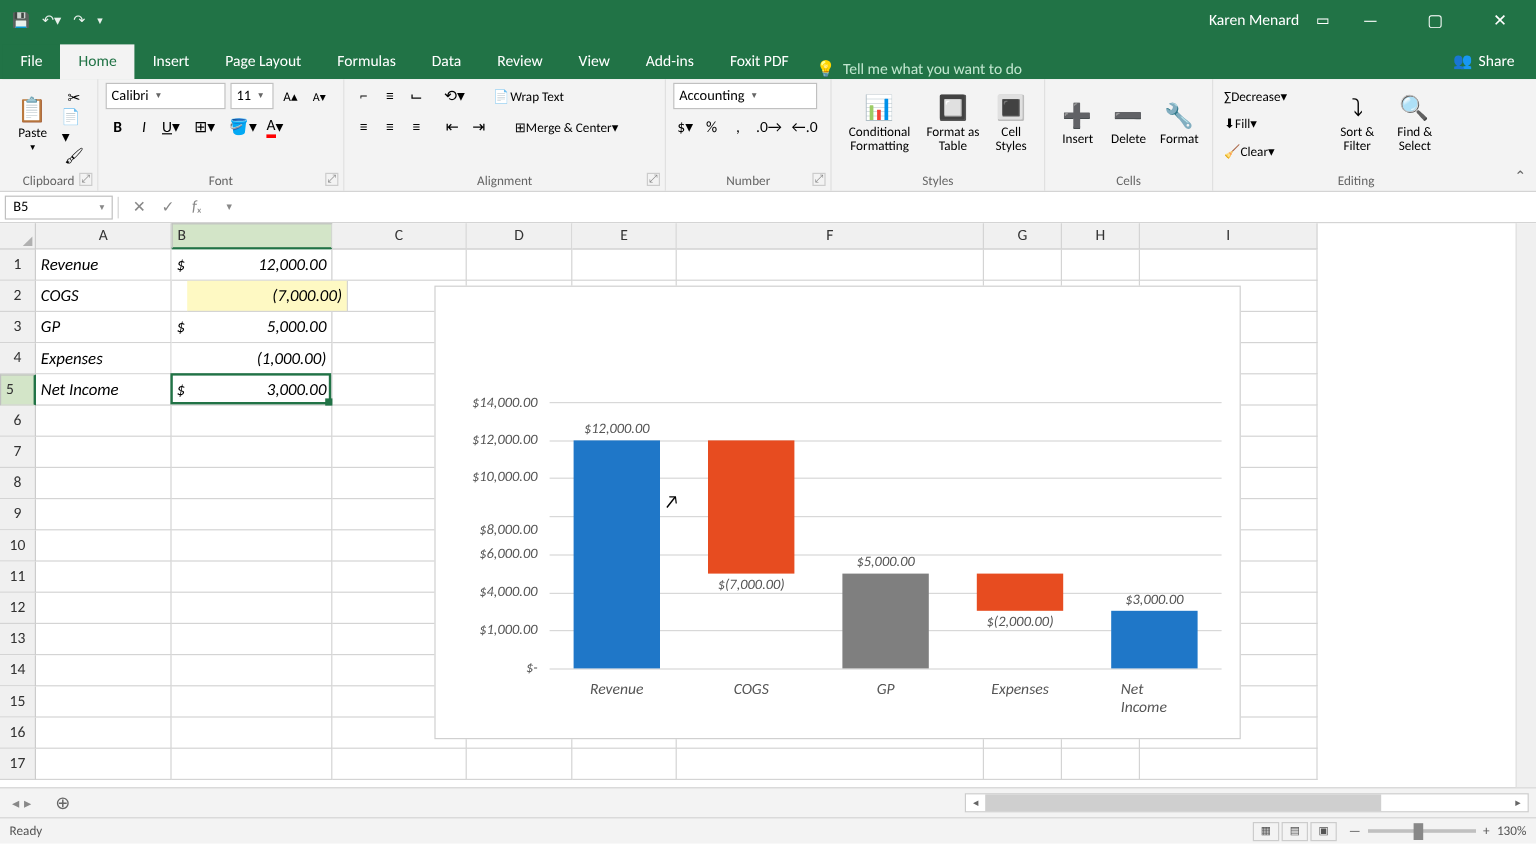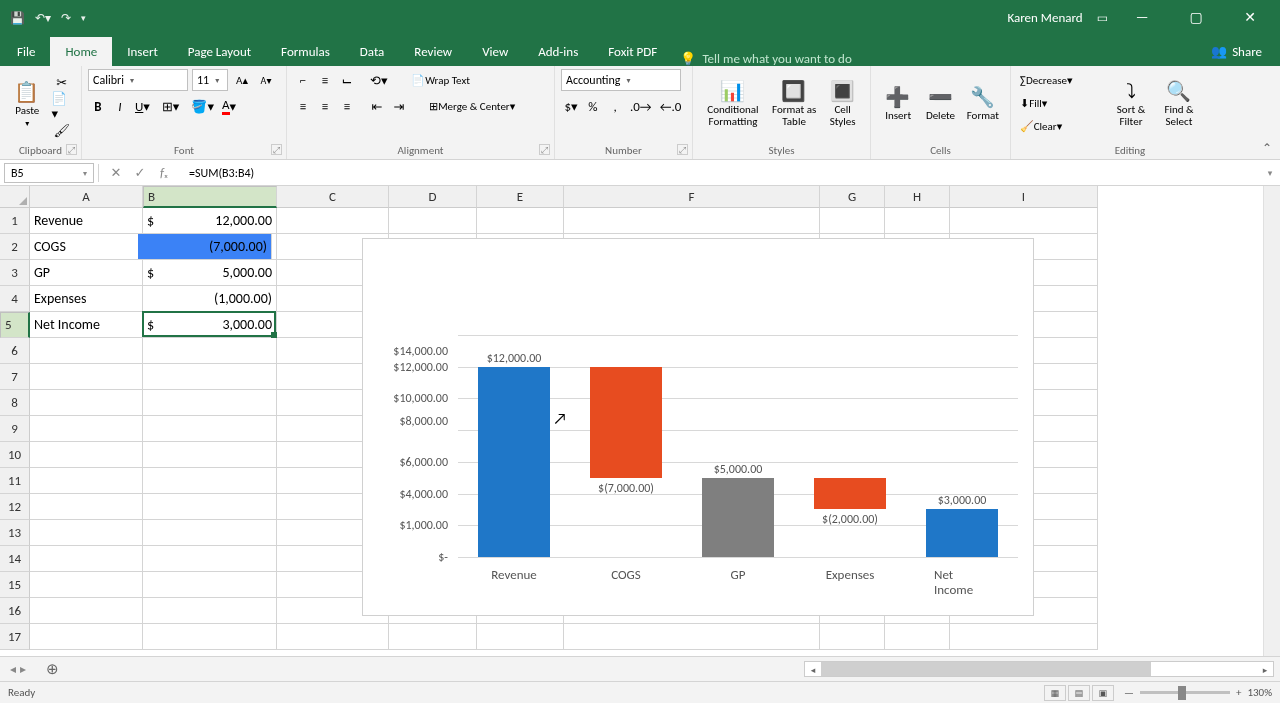--- a/index.html
+++ b/index.html
@@ -279,21 +279,20 @@
   <div class="namebox">
       <span>B5</span>
       <span class="dd">▾</span>
     </div>
   <div style="width:1px;height:18px;background:#d4d4d4;"></div>
   <div class="fbtns">
     <span>✕</span>
     <span>✓</span>
     <span><i>f</i>ₓ</span>
   </div>
-  <div class="finput">=SUM(B3:B4)</div>
   <div class="fexpand">▾</div>
 </div>
 
 <div class="grid-wrap">
   <div style="position:relative;">
     <div style="display:flex;">
       <div class="corner"></div>
       <div class="colhdrs" id="colhdrs">
           <div class="colhdr" style="width: 113px;">A</div>
           <div class="colhdr sel" style="width: 134px;">B</div>
@@ -301,21 +300,21 @@
           <div class="colhdr" style="width: 88px;">D</div>
           <div class="colhdr" style="width: 87px;">E</div>
           <div class="colhdr" style="width: 256px;">F</div>
           <div class="colhdr" style="width: 65px;">G</div>
           <div class="colhdr" style="width: 65px;">H</div>
           <div class="colhdr" style="width: 148px;">I</div>
         </div>
     </div>
     <div style="display:flex;">
       <div id="rowhdrs"><div class="rowhdr" style="width: 30px;">1</div><div class="rowhdr" style="width: 30px;">2</div><div class="rowhdr" style="width: 30px;">3</div><div class="rowhdr" style="width: 30px;">4</div><div class="rowhdr sel" style="width: 30px;">5</div><div class="rowhdr" style="width: 30px;">6</div><div class="rowhdr" style="width: 30px;">7</div><div class="rowhdr" style="width: 30px;">8</div><div class="rowhdr" style="width: 30px;">9</div><div class="rowhdr" style="width: 30px;">10</div><div class="rowhdr" style="width: 30px;">11</div><div class="rowhdr" style="width: 30px;">12</div><div class="rowhdr" style="width: 30px;">13</div><div class="rowhdr" style="width: 30px;">14</div><div class="rowhdr" style="width: 30px;">15</div><div class="rowhdr" style="width: 30px;">16</div><div class="rowhdr" style="width: 30px;">17</div></div>
-      <div class="cells" id="cells" style="width:1230px;height:448px;">
+      <div class="cells" id="cells" style="width:1230px;height:448px;font-style:italic;">
           <div class="cell" style="left: 0px; top: 0px; width: 113px;"></div>
           <div class="cell" style="left: 0px; top: 26px; width: 113px;"></div>
           <div class="cell" style="left: 0px; top: 52px; width: 113px;"></div>
           <div class="cell" style="left: 0px; top: 78px; width: 113px;"></div>
           <div class="cell" style="left: 0px; top: 104px; width: 113px;"></div>
           <div class="cell" style="left: 0px; top: 130px; width: 113px;"></div>
           <div class="cell" style="left: 0px; top: 156px; width: 113px;"></div>
           <div class="cell" style="left: 0px; top: 182px; width: 113px;"></div>
           <div class="cell" style="left: 0px; top: 208px; width: 113px;"></div>
           <div class="cell" style="left: 0px; top: 234px; width: 113px;"></div>
@@ -464,21 +463,21 @@
           <div class="cell" style="left: 920px; top: 416px; width: 148px;"></div>
           <div class="cell" style="left: 0px; top: 0px; width: 113px; background: rgb(255, 255, 255);">Revenue</div>
           <div class="cell" style="left: 0px; top: 26px; width: 113px; background: rgb(255, 255, 255);">COGS</div>
           <div class="cell" style="left: 0px; top: 52px; width: 113px; background: rgb(255, 255, 255);">GP</div>
           <div class="cell" style="left: 0px; top: 78px; width: 113px; background: rgb(255, 255, 255);">Expenses</div>
           <div class="cell" style="left: 0px; top: 104px; width: 113px; background: rgb(255, 255, 255);">Net Income</div>
           <div class="cell r" style="left: 113px; top: 0px; width: 134px; background: rgb(255, 255, 255); justify-content: space-between;">
             <span>$</span>
             <span>12,000.00</span>
           </div>
-          <div class="cell r" style="left: 108px; top: 26px; width: 134px; background: #3b82f6;">(7,000.00)</div>
+          <div class="cell r" style="left: 126px; top: 26px; width: 134px; background: #fef9c3;">(7,000.00)</div>
           <div class="cell r" style="left: 113px; top: 52px; width: 134px; background: rgb(255, 255, 255); justify-content: space-between;">
             <span>$</span>
             <span>5,000.00</span>
           </div>
           <div class="cell r" style="left: 113px; top: 78px; width: 134px; background: rgb(255, 255, 255);">(1,000.00)</div>
           <div class="cell r" style="left: 113px; top: 104px; width: 134px; background: rgb(255, 255, 255); justify-content: space-between;">
             <span>$</span>
             <span>3,000.00</span>
           </div>
           <div class="selbox" style="left: 112px; top: 103px; width: 134px; height: 26px;"></div>
@@ -486,27 +485,27 @@
 <div class="plot">
               <div class="gridline" style="top: 222px;"></div>
               <div class="ylab" style="top: 222px;">$-</div>
               <div class="gridline" style="top: 190.286px;"></div>
               <div class="ylab" style="top: 190.286px;">$1,000.00</div>
               <div class="gridline" style="top: 158.571px;"></div>
               <div class="ylab" style="top: 158.571px;">$4,000.00</div>
               <div class="gridline" style="top: 126.857px;"></div>
               <div class="ylab" style="top: 126.857px;">$6,000.00</div>
               <div class="gridline" style="top: 95.1429px;"></div>
-              <div class="ylab" style="top: 86px;">$8,000.00</div>
+              <div class="ylab" style="top: 107px;">$8,000.00</div>
               <div class="gridline" style="top: 63.4286px;"></div>
               <div class="ylab" style="top: 63.4286px;">$10,000.00</div>
               <div class="gridline" style="top: 31.7143px;"></div>
               <div class="ylab" style="top: 31.7143px;">$12,000.00</div>
               <div class="gridline" style="top: 0px;"></div>
-              <div class="ylab" style="top: 16px;">$14,000.00</div>
+              <div class="ylab" style="top: 1px;">$14,000.00</div>
               <div class="bar" style="left: 20px; top: 31.7143px; width: 72px; height: 190.286px; background: rgb(31, 119, 200);"></div>
               <div class="barlabel" style="left: 56px; top: 15.7143px;">$12,000.00</div>
               <div class="xlab" style="left: 56px;">Revenue</div>
               <div class="bar" style="left: 132px; top: 31.7143px; width: 72px; height: 111px; background: rgb(231, 76, 32);"></div>
               <div class="barlabel" style="left: 168px; top: 145.714px;">$(7,000.00)</div>
               <div class="xlab" style="left: 168px;">COGS</div>
               <div class="bar" style="left: 244px; top: 142.714px; width: 72px; height: 79.2857px; background: rgb(127, 127, 127);"></div>
               <div class="barlabel" style="left: 280px; top: 126.714px;">$5,000.00</div>
               <div class="xlab" style="left: 280px;">GP</div>
               <div class="bar" style="left: 356px; top: 142.714px; width: 72px; height: 31.7143px; background: rgb(231, 76, 32);"></div>

